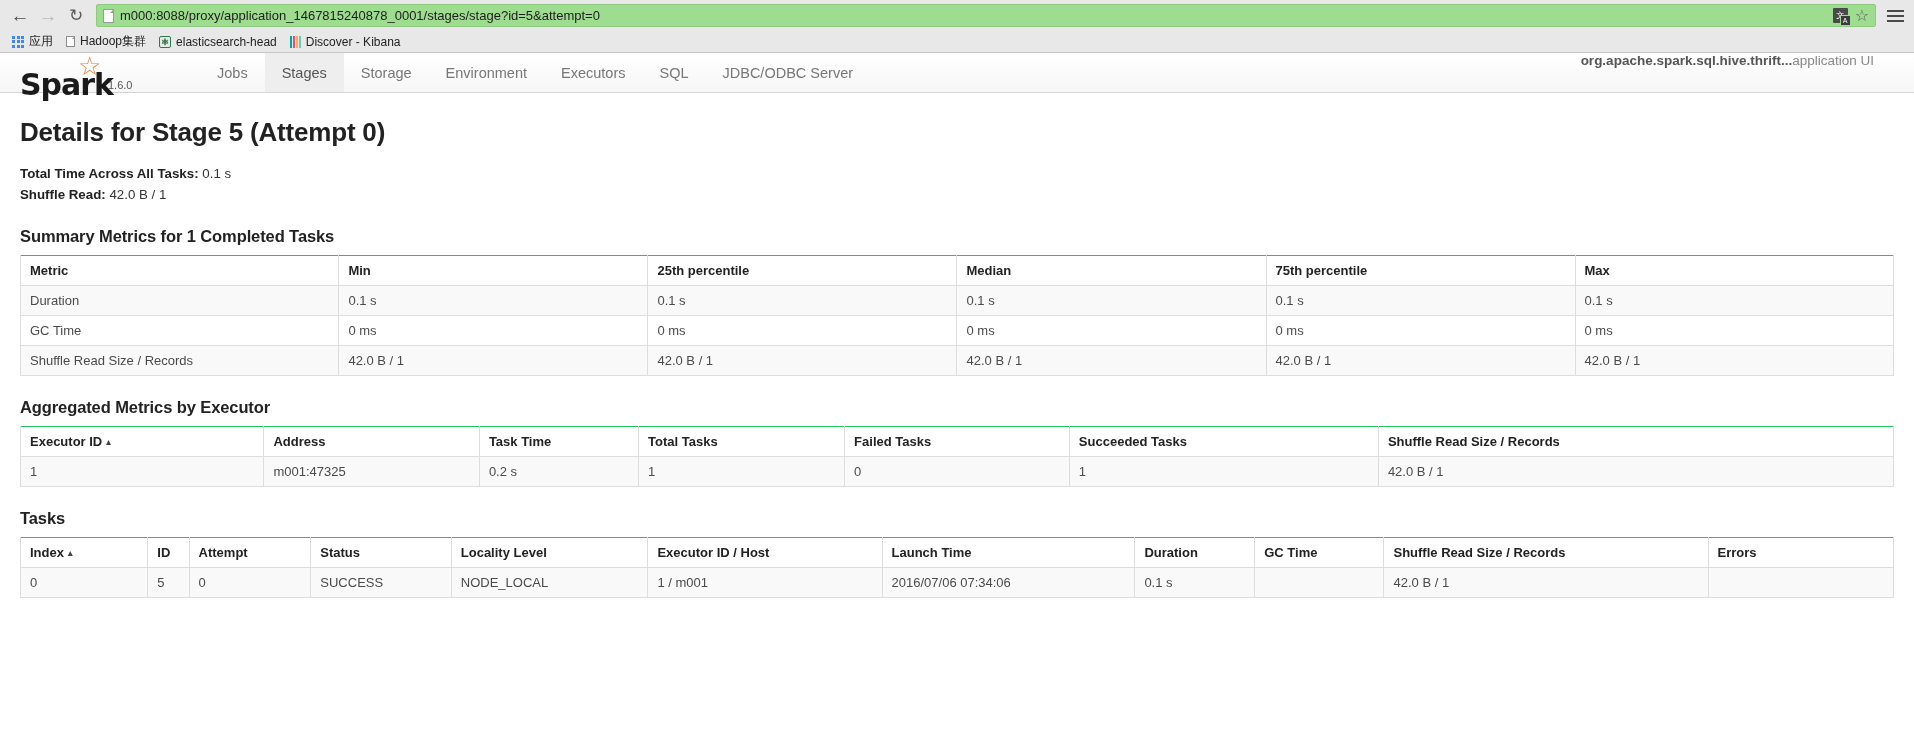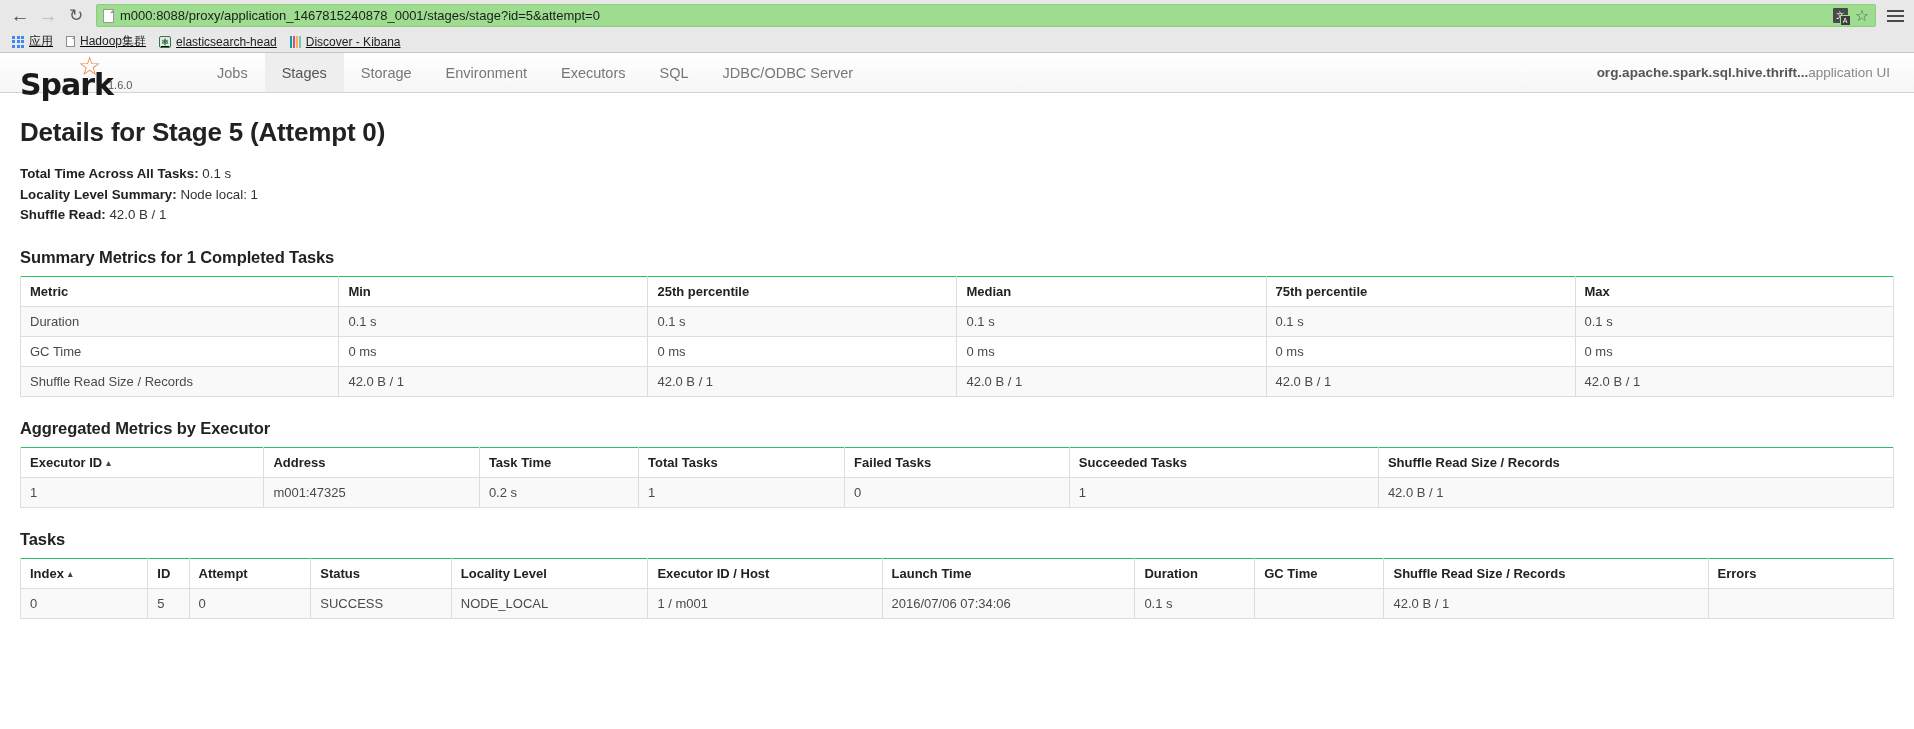--- a/index.html
+++ b/index.html
@@ -105,21 +105,20 @@
   #menu-icon i { display: block; height: 2px; background: #4a4a4a; }
 
   
   #bookmarks-row {
     height: 21px;
     display: flex;
     align-items: center;
     padding: 0 8px;
     background: #e8e8e8;
     gap: 2px;
-    text-decoration: underline;
   }
   .bookmark {
     display: flex; align-items: center;
     gap: 5px;
     padding: 1px 7px 1px 4px;
     font-size: 12px;
     color: #222;
     white-space: nowrap;
   }
   #apps-grid {
@@ -223,22 +222,22 @@
     white-space: nowrap;
     text-align: center;
   }
   .nav-tab.active {
     background: #eeeeee;
     color: #555;
   }
   #app-name-right {
     margin-left: auto;
     display: flex;
-    align-items: center;
-    padding-right: 24px;
+    align-items: flex-start;
+    padding-right: 40px;
     font-size: 13.5px;
     white-space: nowrap;
   }
   #app-name-strong { font-weight: bold; color: #555; }
   #app-name-suffix { color: #888; margin-left: 0; }
 
   
   #content {
     padding: 0 20px;
   }
@@ -398,24 +397,20 @@
 </div>
 
 <div id="content">
 
   <h1 id="page-title">Details for Stage 5 (Attempt 0)</h1>
 
   <div>
     <div class="summary-line">
       <b>Total Time Across All Tasks:</b>
       <span>0.1 s</span>
-    </div>
-    <div class="summary-line">
-      <b>Locality Level Summary:</b>
-      <span>Node local: 1</span>
     </div>
     <div class="summary-line">
       <b>Shuffle Read:</b>
       <span>42.0 B / 1</span>
     </div>
   </div>
 
 
   <h4 class="section-title">Summary Metrics for 1 Completed Tasks</h4>
   <table class="spark-table">

